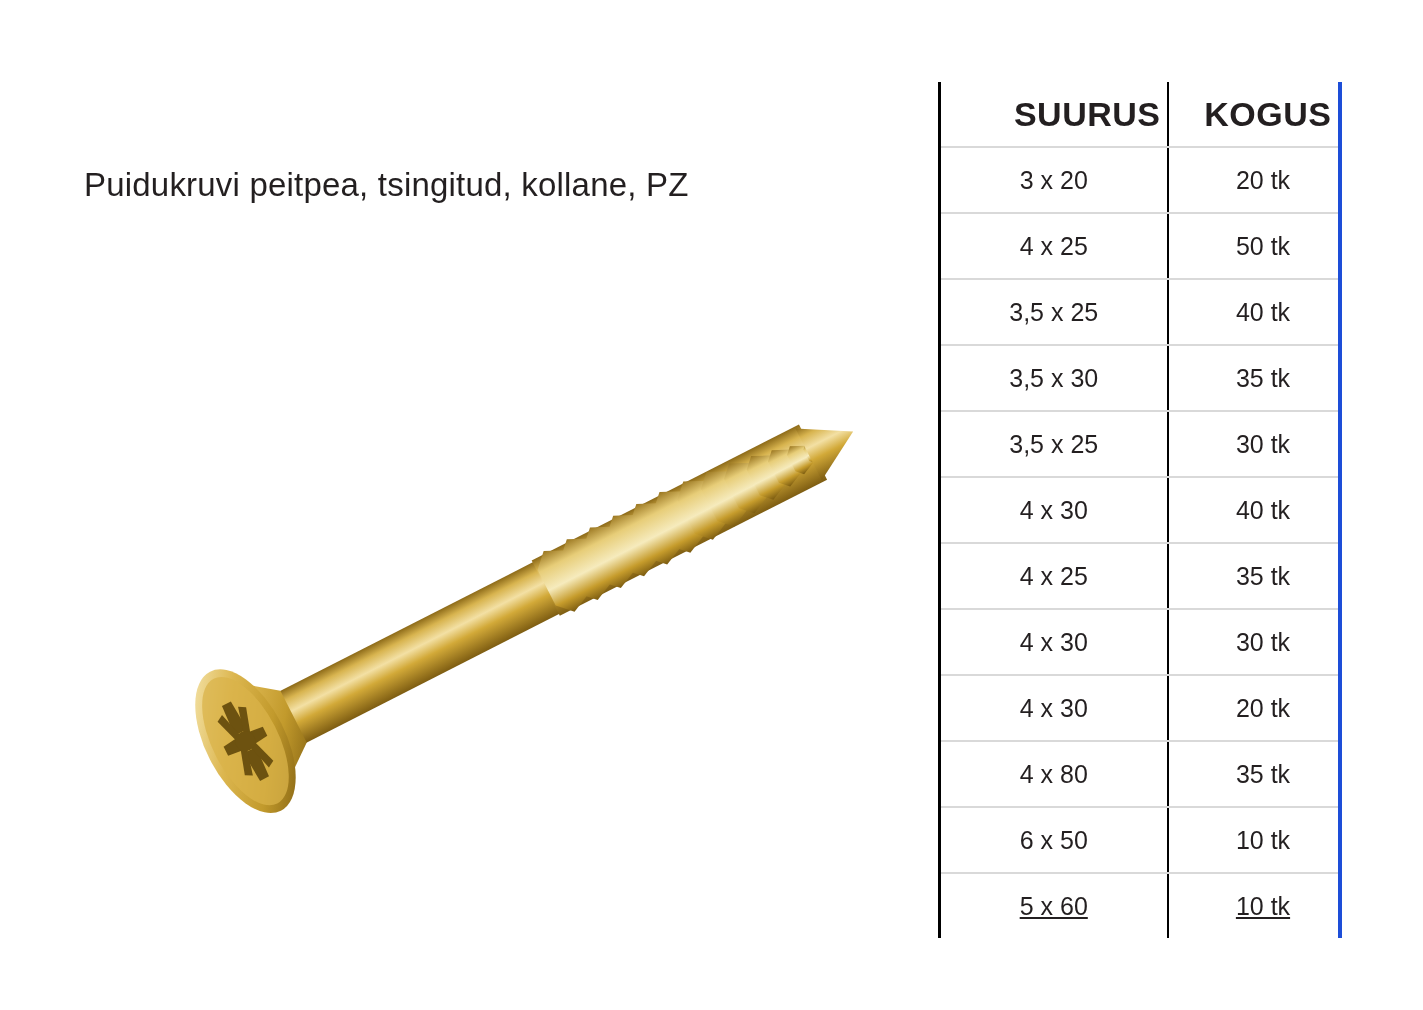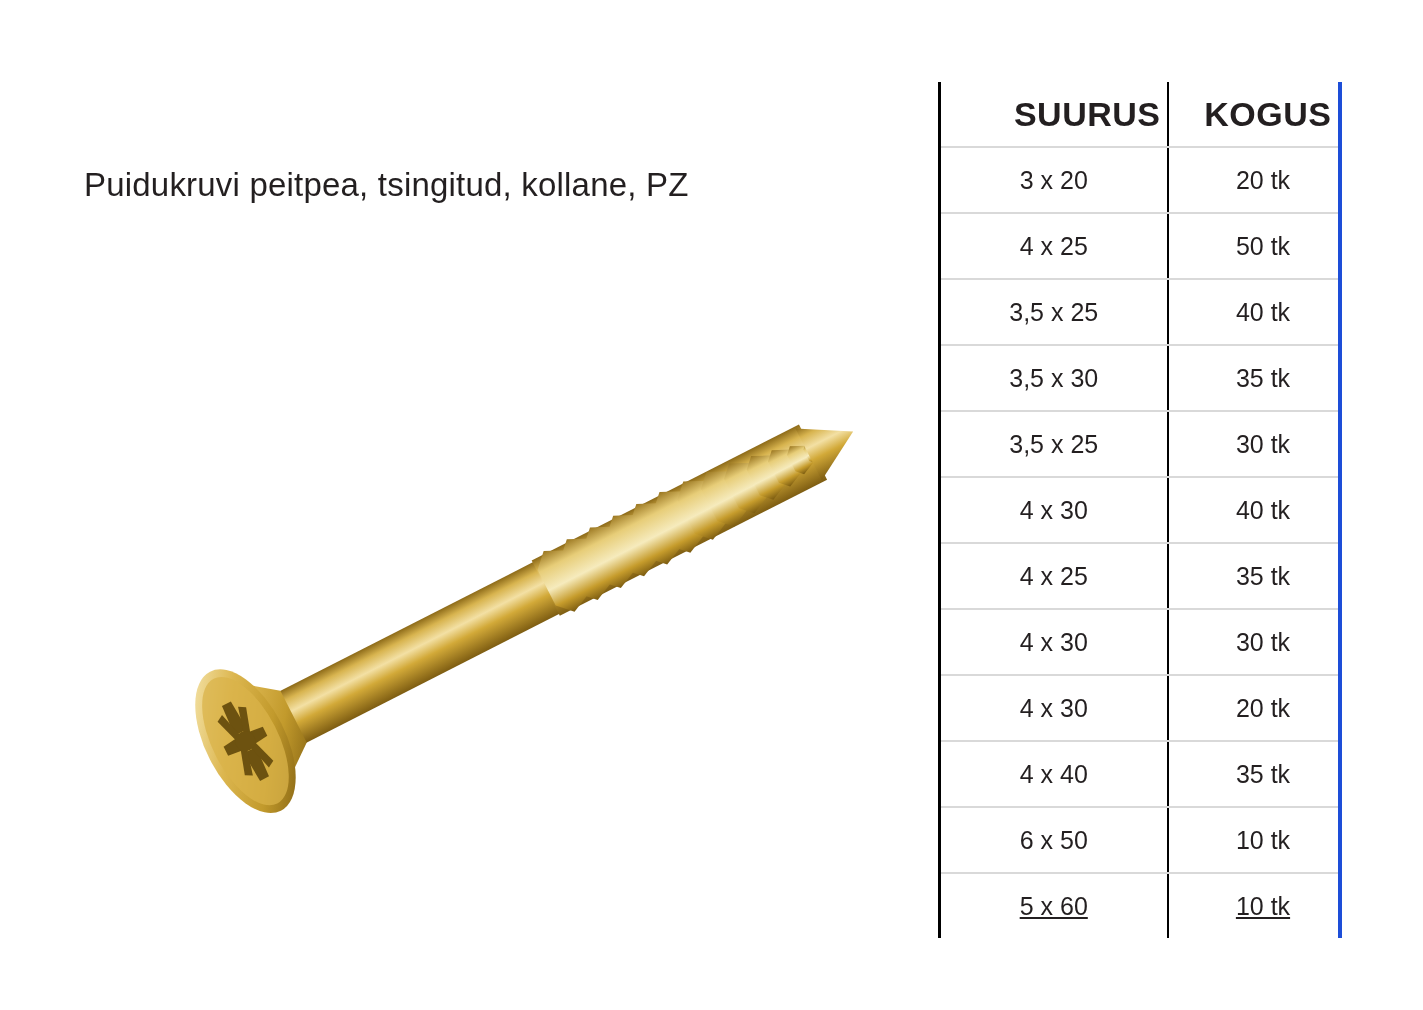--- a/index.html
+++ b/index.html
@@ -254,21 +254,21 @@
         </tr>
         <tr>
           <td class="col-size">4 x 30</td>
           <td class="col-qty">30 tk</td>
         </tr>
         <tr>
           <td class="col-size">4 x 30</td>
           <td class="col-qty">20 tk</td>
         </tr>
         <tr>
-          <td class="col-size">4 x 40</td>
+          <td class="col-size">4 x 80</td>
           <td class="col-qty">35 tk</td>
         </tr>
         <tr>
           <td class="col-size">6 x 50</td>
           <td class="col-qty">10 tk</td>
         </tr>
         <tr>
           <td class="col-size">5 x 60</td>
           <td class="col-qty">10 tk</td>
         </tr>

